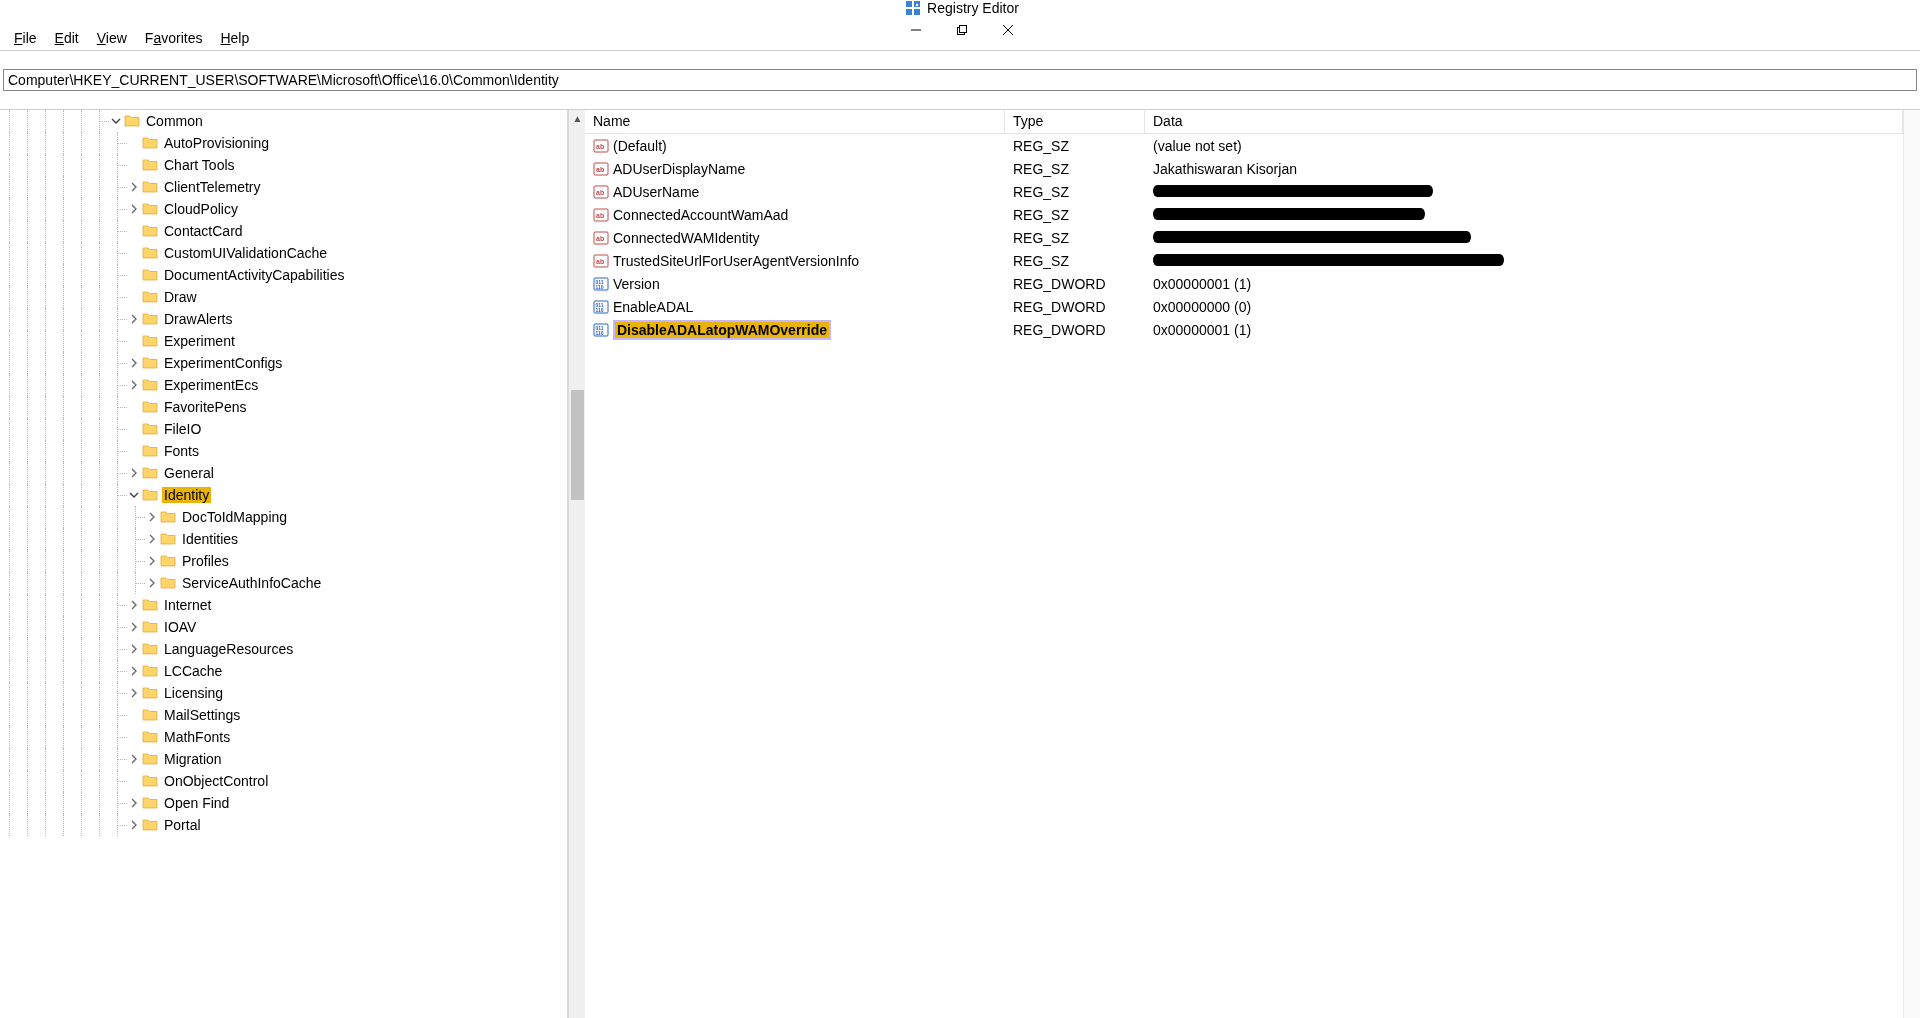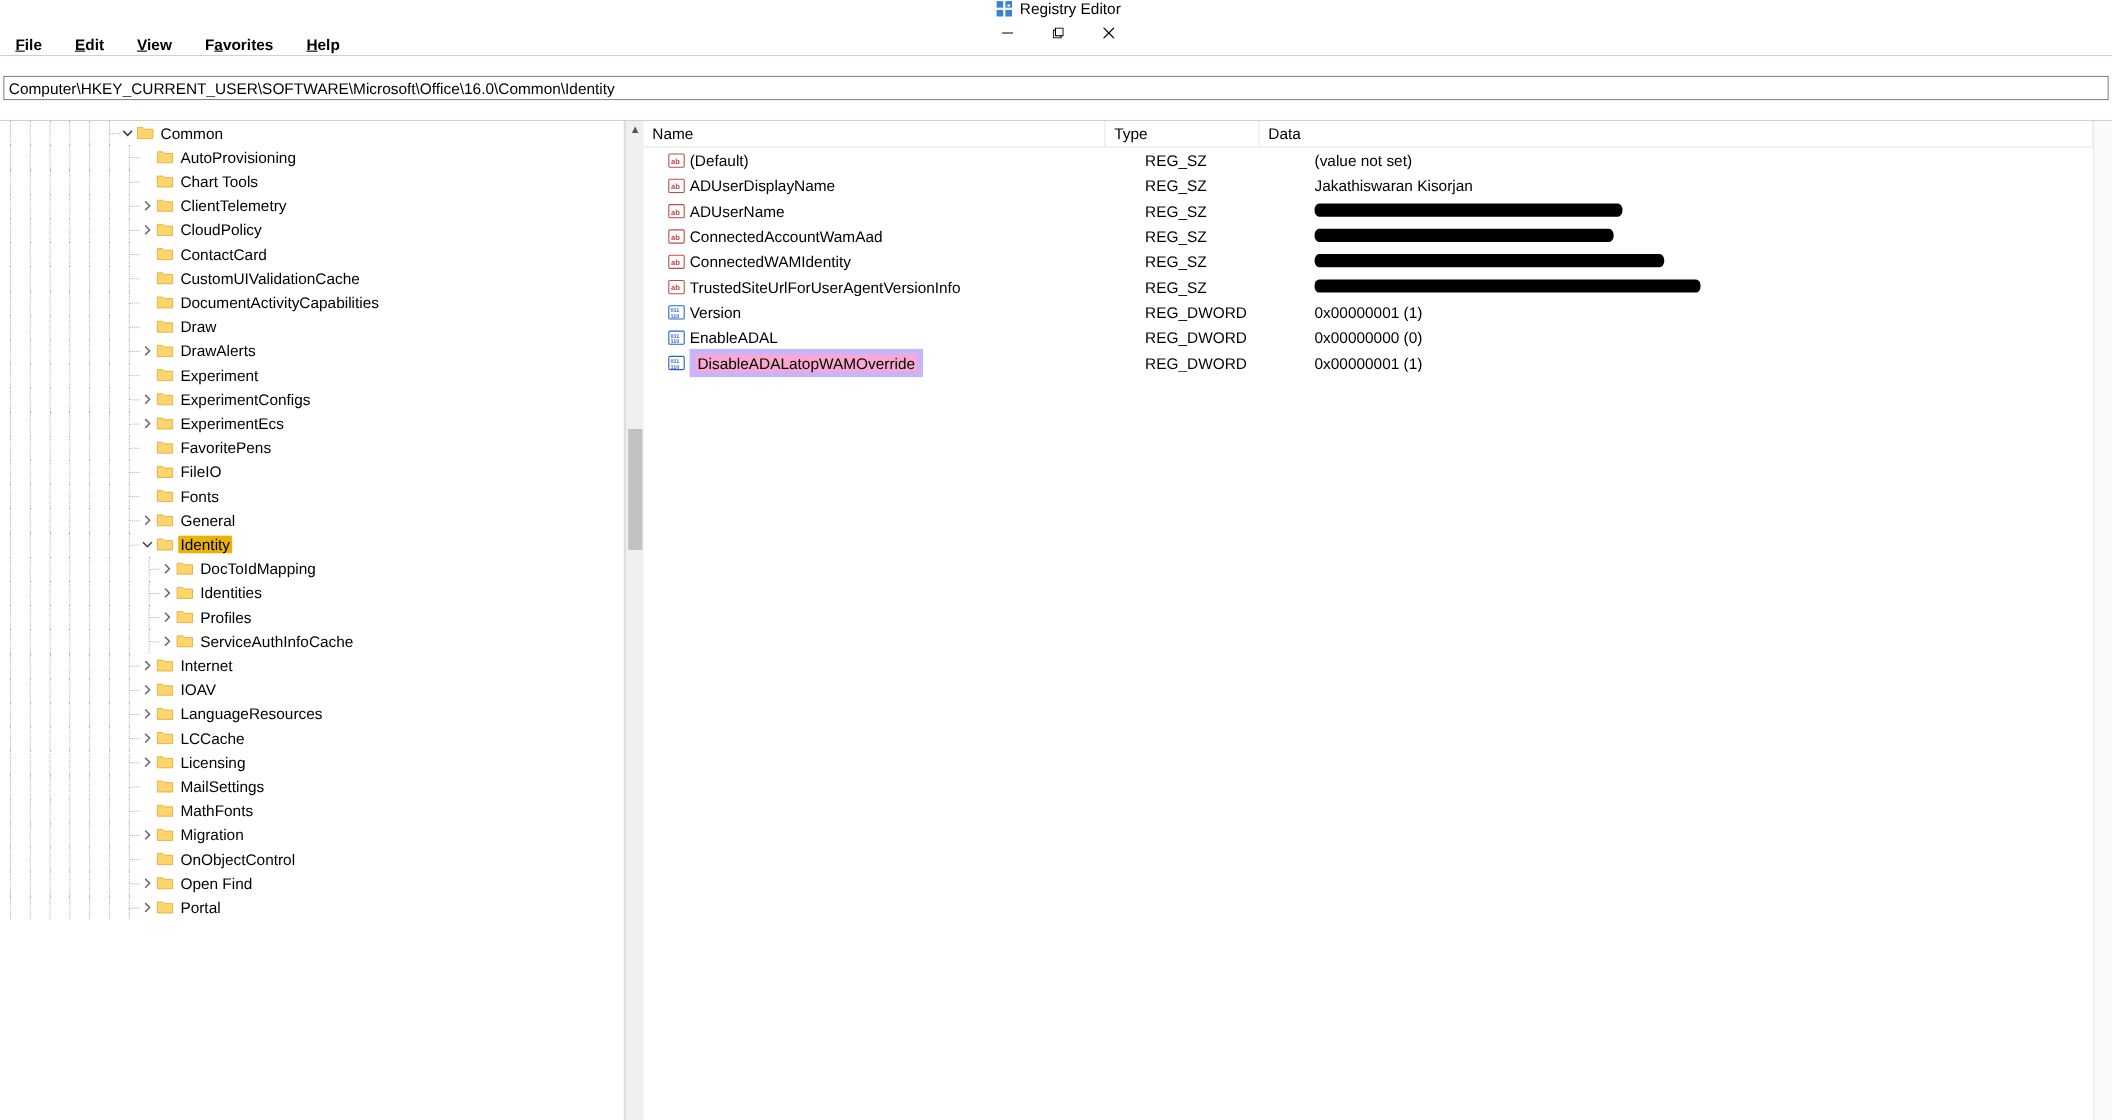--- a/index.html
+++ b/index.html
@@ -7,21 +7,21 @@
 
   
   .titlebar { height:28px; display:flex; align-items:center; justify-content:space-between; padding-left:4px;flex-direction:column;}
   .titlebar-left { display:flex; align-items:center; gap:6px; }
   .app-icon { width:16px; height:16px; display:inline-block; }
   .win-controls { display:flex; }
   .win-btn { width:46px; height:28px; display:flex; align-items:center; justify-content:center; }
   .win-btn svg { stroke:#000; }
 
   
-  .menubar { height:22px; display:flex; align-items:flex-end; padding:0 6px; gap:14px;font-weight:bold; }
+  .menubar { height:22px; display:flex; align-items:flex-start; padding:0 6px; gap:2px; }
   .menu-item { padding:2px 8px; }
   .menu-item .u { text-decoration: underline; }
 
   
   .addr-row { border-top:1px solid #d0d0d0; border-bottom:1px solid #d0d0d0; padding:18px 3px; }
   .addr-input { width:100%; border:1px solid #888; padding:2px 4px; font-size:14px; font-family:inherit; background:#fff; }
 
   
   .panes { display:flex; height:calc(1018px - 28px - 22px - 26px); overflow:hidden; }
   .tree { width:568px; border-right:1px solid #d9d9d9; position:relative; overflow:hidden; }
@@ -47,24 +47,24 @@
 
   
   .vhdr { display:flex; height:24px; border-bottom:1px solid #e5e5e5; }
   .vhdr .col { padding:3px 8px; border-right:1px solid #e5e5e5; }
   .col-name { width:420px; }
   .col-type { width:140px; }
   .col-data { flex:1; }
 
   
   .vrow { display:flex; height:23px; align-items:center; }
-  .vrow .cell { padding:0 8px; overflow:hidden; white-space:nowrap;margin-left:14px; }
+  .vrow .cell { padding:0 8px; overflow:hidden; white-space:nowrap; }
   .vrow .cell.col-name { display:flex; align-items:center; gap:4px; }
   .val-icon { width:16px; height:16px; flex:0 0 auto; display:inline-flex; }
-  .rename-box { border:5px solid #c4b5fd; padding:0 2px; background:#f9a8d4; }
+  .rename-box { border:2px solid #c4b5fd; padding:0 2px; background:#eab308;font-weight:bold; }
   .redact { height:12px; background:#000; border-radius:7px / 10px; display:inline-block; }
 
   
 </style>
 </head>
 <body>
 
 <div class="titlebar">
   <div class="titlebar-left">
     <span class="app-icon">

